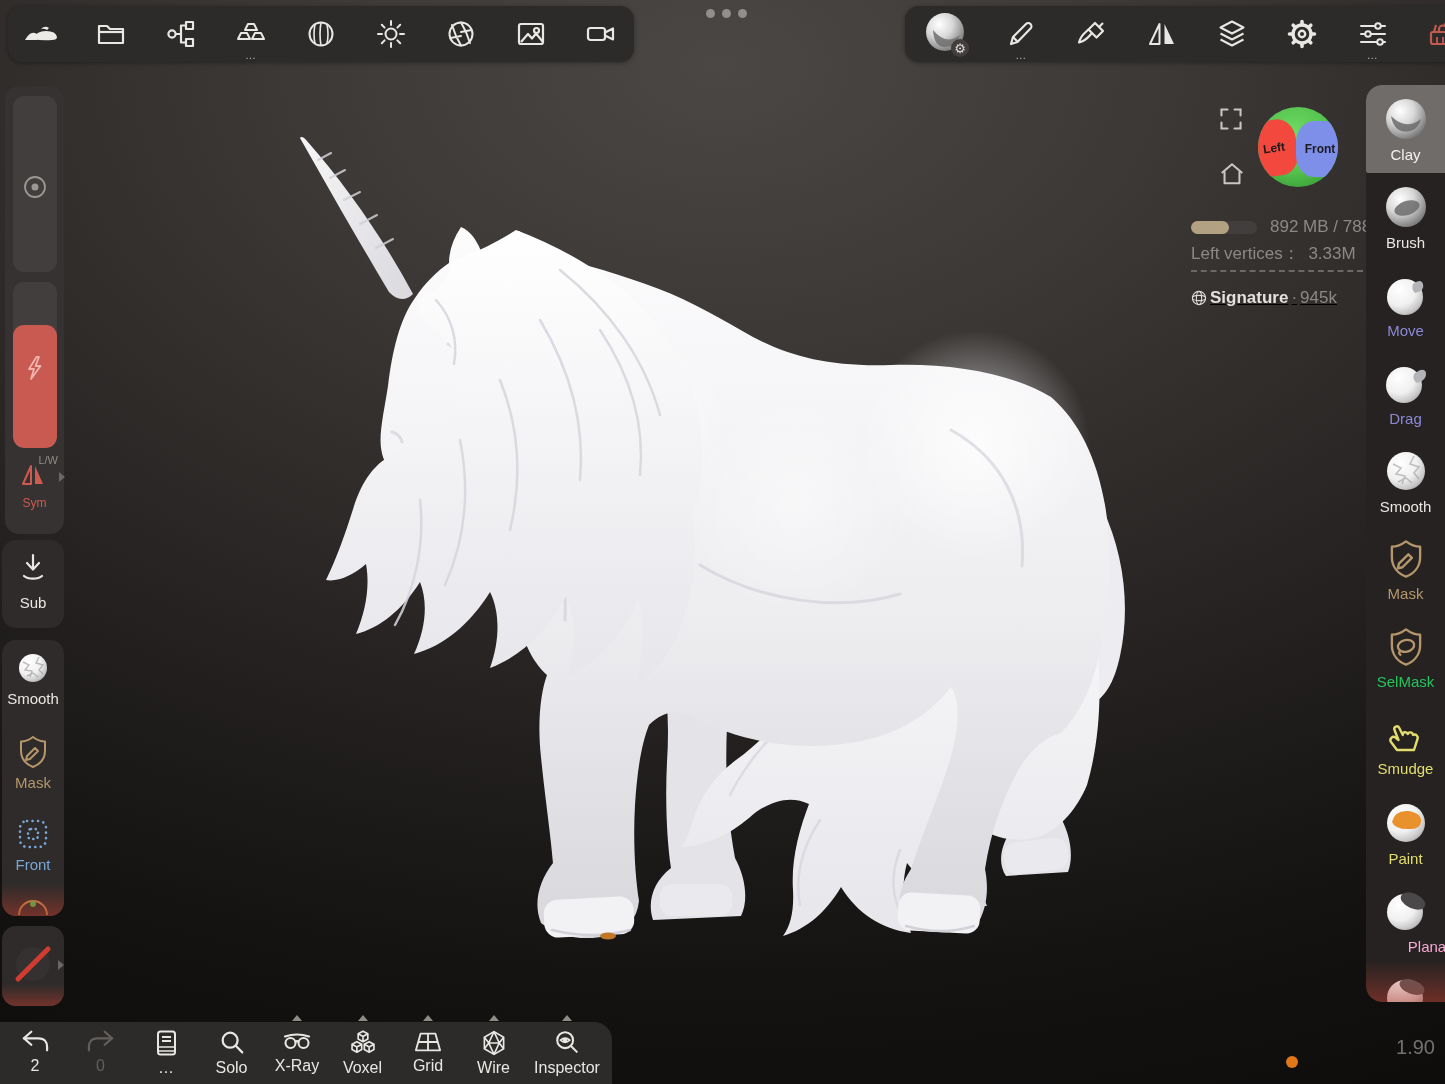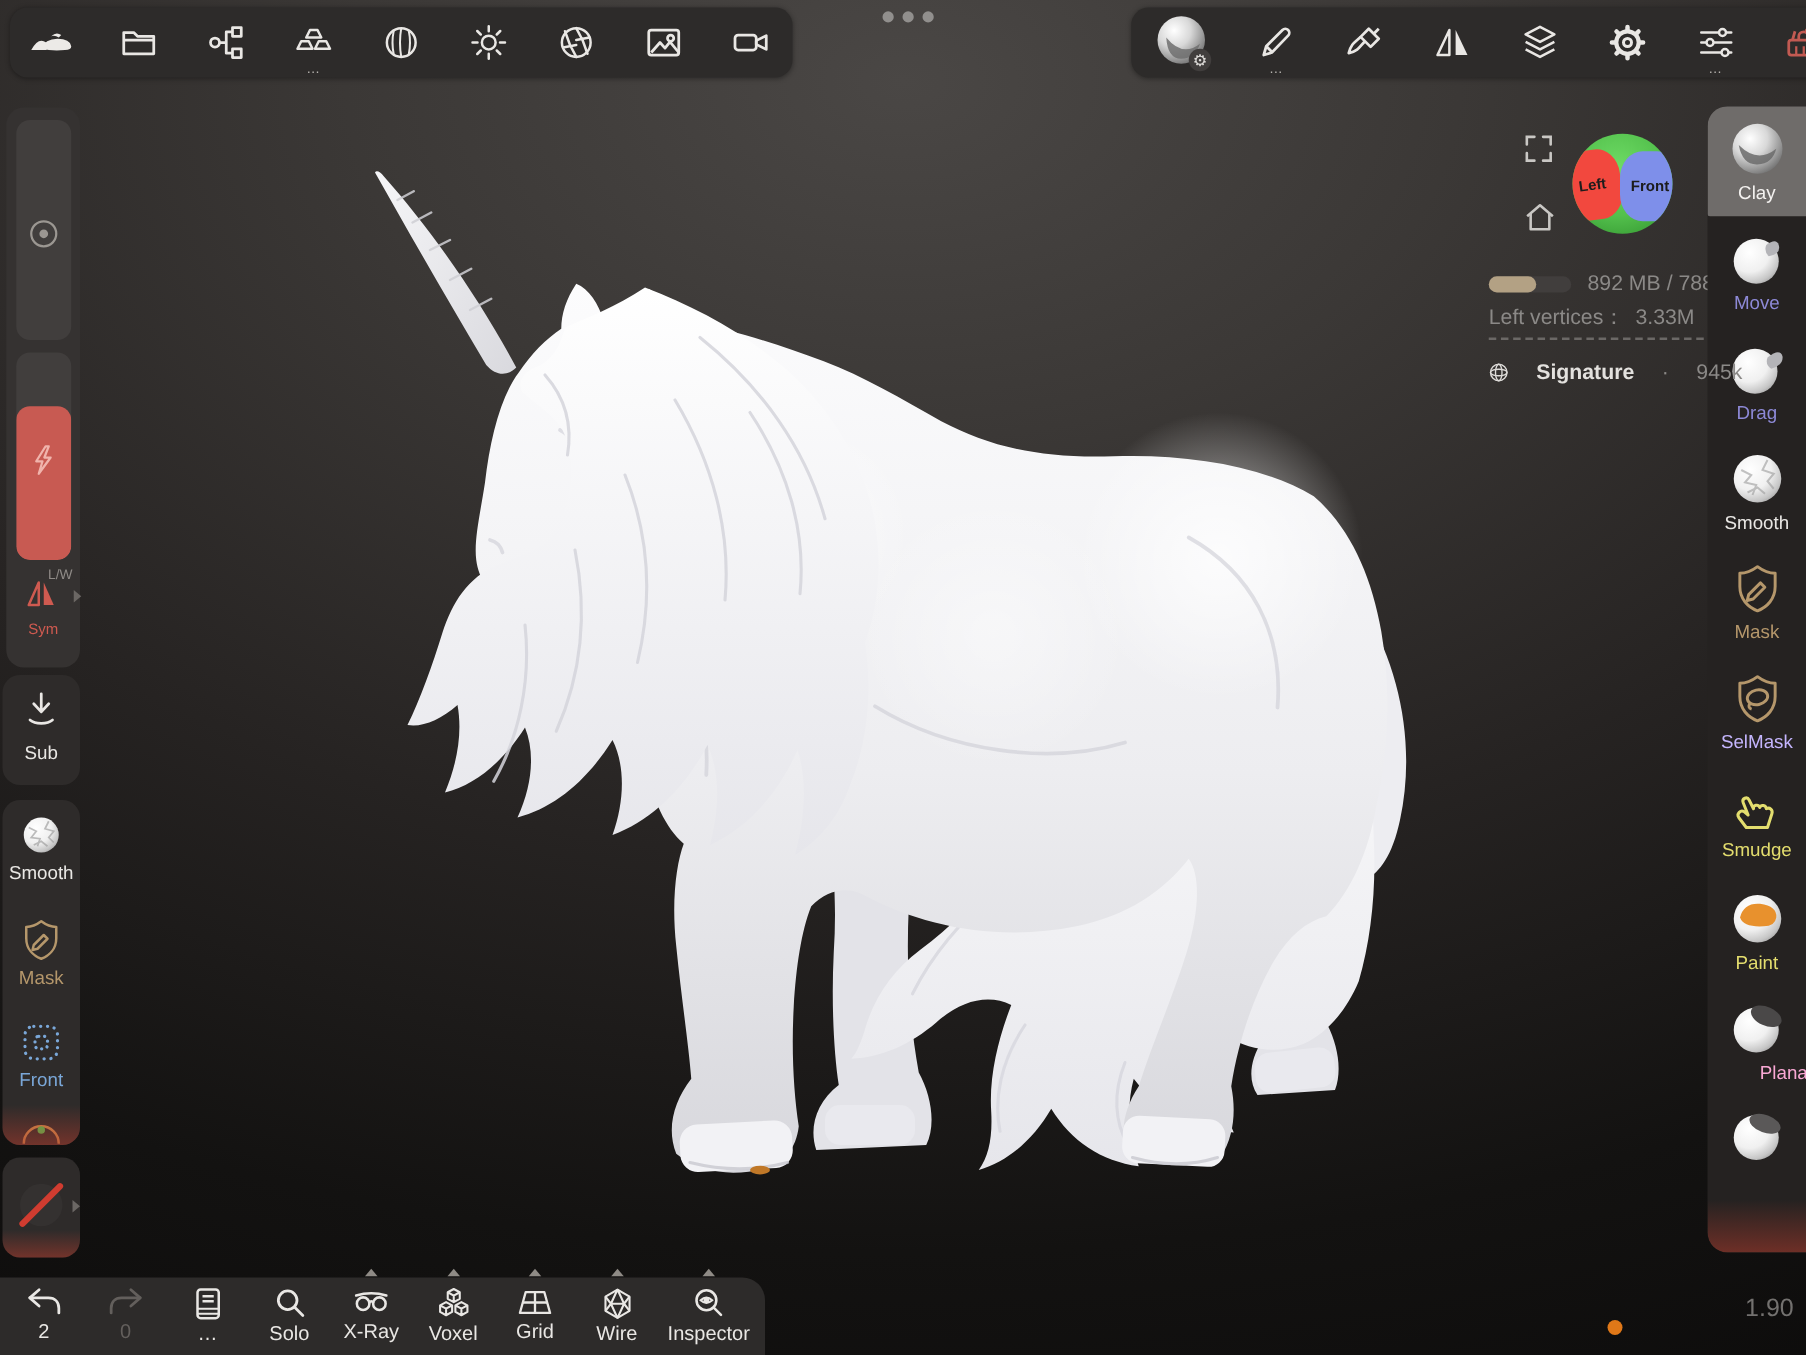--- a/index.html
+++ b/index.html
@@ -376,20 +376,27 @@
   <div id="right-panel">
     <button class="rtool sel">
       <svg width="46" height="46" viewBox="0 0 46 46">
         <circle cx="23" cy="23" r="20" fill="url(#sph)"></circle>
         <path d="M8,20 q15,15 30,3 q-3,12 -15,12.5 q-12,.5 -15,-15.5" fill="#6b6b6b" opacity=".85"></path>
       </svg>
       <span class="rlabel" style="color:#f4f2f0;">Clay</span>
     </button>
     <button class="rtool">
       <svg width="46" height="46" viewBox="0 0 46 46">
+        <circle cx="23" cy="23" r="20" fill="url(#sph)"></circle>
+        <ellipse cx="24" cy="24" rx="13" ry="7" fill="#6b6b6b" opacity=".85" transform="rotate(-18 24 24)"></ellipse>
+      </svg>
+      <span class="rlabel" style="color:#e9e7e4;">Brush</span>
+    </button>
+    <button class="rtool">
+      <svg width="46" height="46" viewBox="0 0 46 46">
         <circle cx="22" cy="25" r="18" fill="url(#sphw)"></circle>
         <path d="M30,12 q8,-6 10,0 q2,7 -8,9 q-4,-4 -2,-9 z" fill="#b4b4b8"></path>
       </svg>
       <span class="rlabel" style="color:#8d89d6;">Move</span>
     </button>
     <button class="rtool">
       <svg width="46" height="46" viewBox="0 0 46 46">
         <circle cx="21" cy="25" r="18" fill="url(#sphw)"></circle>
         <path d="M31,14 q10,-8 12,-1 q1,7 -9,10 q-5,-3 -3,-9 z" fill="#b4b4b8"></path>
       </svg>
@@ -412,21 +419,21 @@
         <path d="M11,22 l8,-8 3,3 -8,8 -4,1 z"></path>
       </svg>
       <span class="rlabel" style="color:#b5976b;">Mask</span>
     </button>
     <button class="rtool">
       <svg width="40" height="44" viewBox="0 0 34 36" fill="none" stroke="#b5976b" stroke-width="2" stroke-linejoin="round">
         <path d="M17,3 c4,3 8,4.5 12,4.5 v9 c0,8.5 -5.5,14 -12,16.5 c-6.5,-2.5 -12,-8 -12,-16.5 v-9 c4,0 8,-1.5 12,-4.5 z"></path>
         <ellipse cx="17" cy="17" rx="7" ry="5" transform="rotate(-12 17 17)"></ellipse>
         <path d="M12,21 q-2,3 1,4"></path>
       </svg>
-      <span class="rlabel" style="color:#c4b5fd;">SelMask</span>
+      <span class="rlabel" style="color:#22c55e;">SelMask</span>
     </button>
     <button class="rtool">
       <svg width="42" height="42" viewBox="0 0 42 42" fill="none" stroke="#e3dd6e" stroke-width="2.4" stroke-linejoin="round" stroke-linecap="round">
         <path d="M12,36 l-6,-8 c-2,-3 1.5,-6.5 4.5,-4.5 l3,2.5 -4,-10 c-1.2,-3.2 3.2,-5.2 4.8,-2 l3.5,7 c-.5,-3 3.8,-4 5,-1 c1,-2.5 5,-2 5.2,1 c2.8,-1.5 5.5,1 4.5,4 l-3.5,11 z"></path>
       </svg>
       <span class="rlabel" style="color:#e3dd6e;">Smudge</span>
     </button>
     <button class="rtool">
       <svg width="46" height="46" viewBox="0 0 46 46">
         <circle cx="23" cy="23" r="19" fill="url(#sphw)"></circle>
@@ -472,21 +479,21 @@
 
   <div id="mem-bar">
       <div id="mem-fill"></div>
     </div>
   <div class="abs info" style="left:1270px;top:217px;width:96px;overflow:hidden;">892 MB / 788 MB</div>
   <div class="abs info" style="left:1191px;top:242px;width:175px;overflow:hidden;">
     <span>Left vertices：</span>
     <span style="margin-left:4px;">3.33M</span>
   </div>
   <div id="dash-sep"></div>
-  <div class="abs" style="left:1191px;top:288px;display:flex;align-items:center;gap:22px;">
+  <div class="abs" style="left:1191px;top:288px;display:flex;align-items:center;gap:3px;text-decoration:underline;">
     <svg width="16" height="16" viewBox="0 0 16 16" fill="none" stroke="#dddbd8" stroke-width="1.1">
       <circle cx="8" cy="8" r="6.6"></circle>
         <ellipse cx="8" cy="8" rx="6.6" ry="2.6"></ellipse>
         <ellipse cx="8" cy="8" rx="2.6" ry="6.6"></ellipse>
     </svg>
     <span style="color:#e3e1de;font-size:17px;font-weight:bold;">Signature</span>
     <span class="info">·</span>
     <span class="info">945k</span>
   </div>
 

